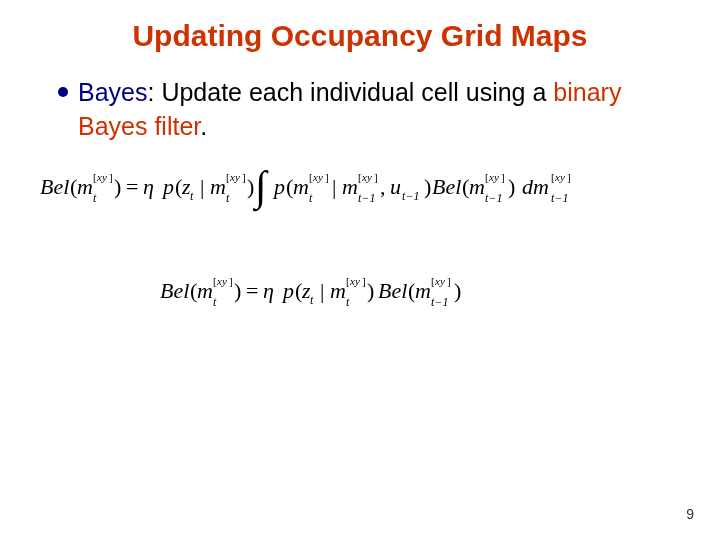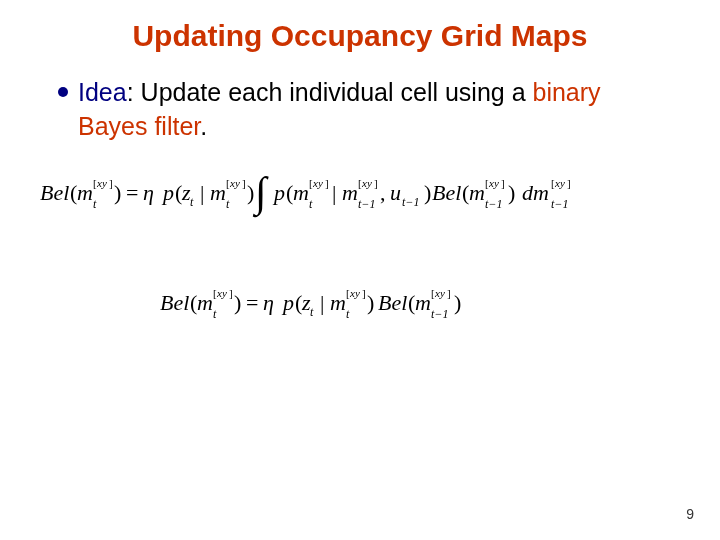--- a/index.html
+++ b/index.html
@@ -43,21 +43,21 @@
   }
   .bullet-text {
     color: #000000;
     font-size: 25px;
     line-height: 1.35;
   }
   .emph1 { color: #000080; }
   .emph2 { color: #cc3300; }
   .formula-block {
     text-align: center;
-    margin: 20px 0 30px 0;
+    margin: 14px 0 30px 0;
   }
   .formula-block svg {
     display: inline-block;
   }
   .gap {
     height: 8px;
   }
   .page-num {
     position: absolute;
     right: 26px;
@@ -69,21 +69,21 @@
 </head>
 <body>
 
 <div class="slide">
 
   <h1 class="title">Updating Occupancy Grid Maps</h1>
 
   <div class="bullet-row">
     <div class="bullet-dot"></div>
     <div class="bullet-text">
-      <span class="emph1">Idea</span><span>: </span><span>Update each individual cell using a </span><span class="emph2">binary Bayes filter</span><span>.</span>
+      <span class="emph1">Bayes</span><span>: </span><span>Update each individual cell using a </span><span class="emph2">binary Bayes filter</span><span>.</span>
     </div>
   </div>
 
   <div class="formula-block" title="Bel(m_t^[xy]) = η p(z_t | m_t^[xy]) ∫ p(m_t^[xy] | m_{t-1}^[xy], u_{t-1}) Bel(m_{t-1}^[xy]) dm_{t-1}^[xy]">
     <svg width="640" height="56" viewBox="0 0 640 56">
       <g font-family="'Times New Roman', serif" fill="#000">
         <text x="0" y="36" font-style="italic" font-size="22">Bel</text>
         <text x="30" y="36" font-size="22">(</text>
         <text x="37" y="36" font-style="italic" font-size="22">m</text>
         <text x="53" y="23" font-size="11">[</text>

